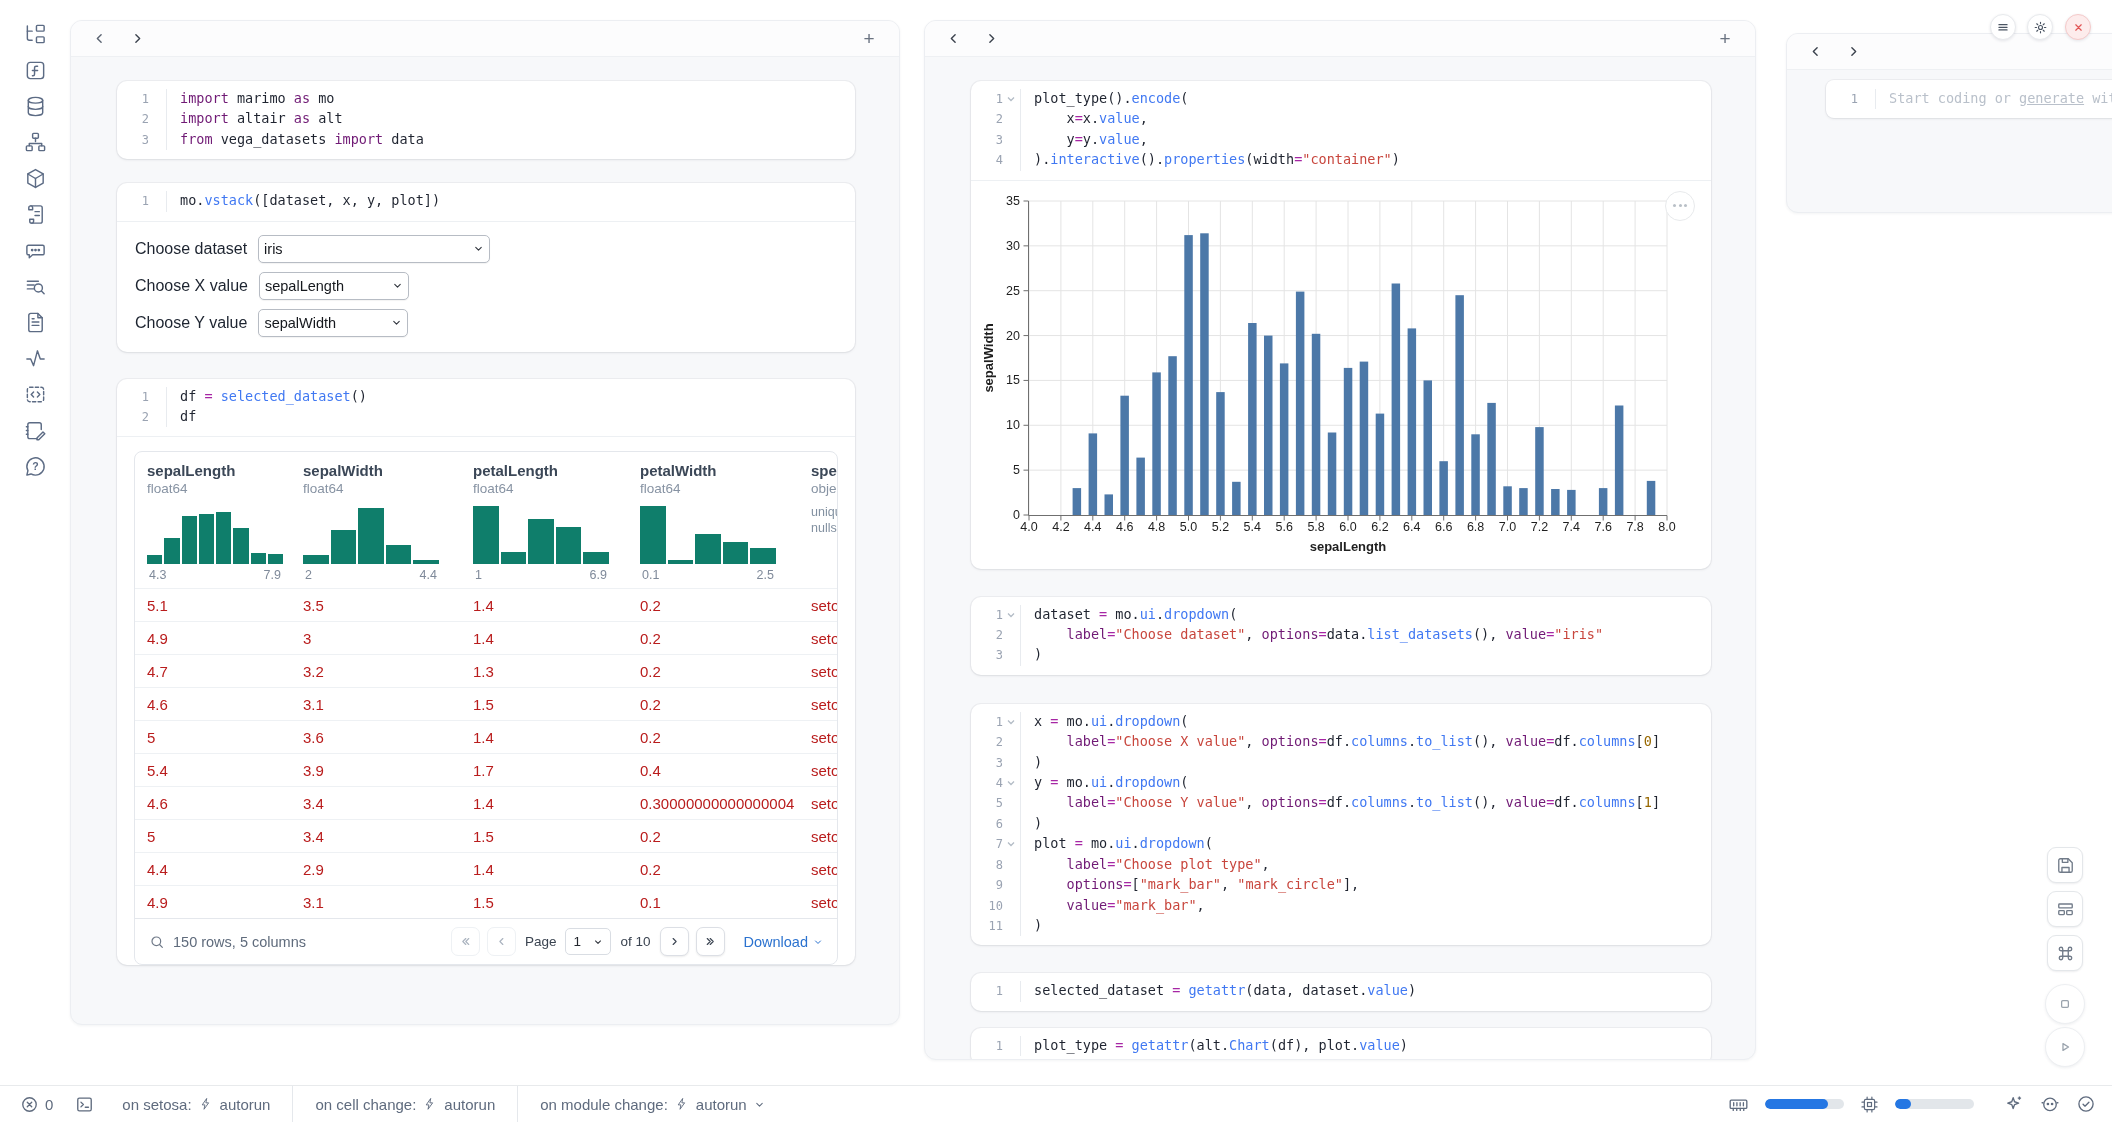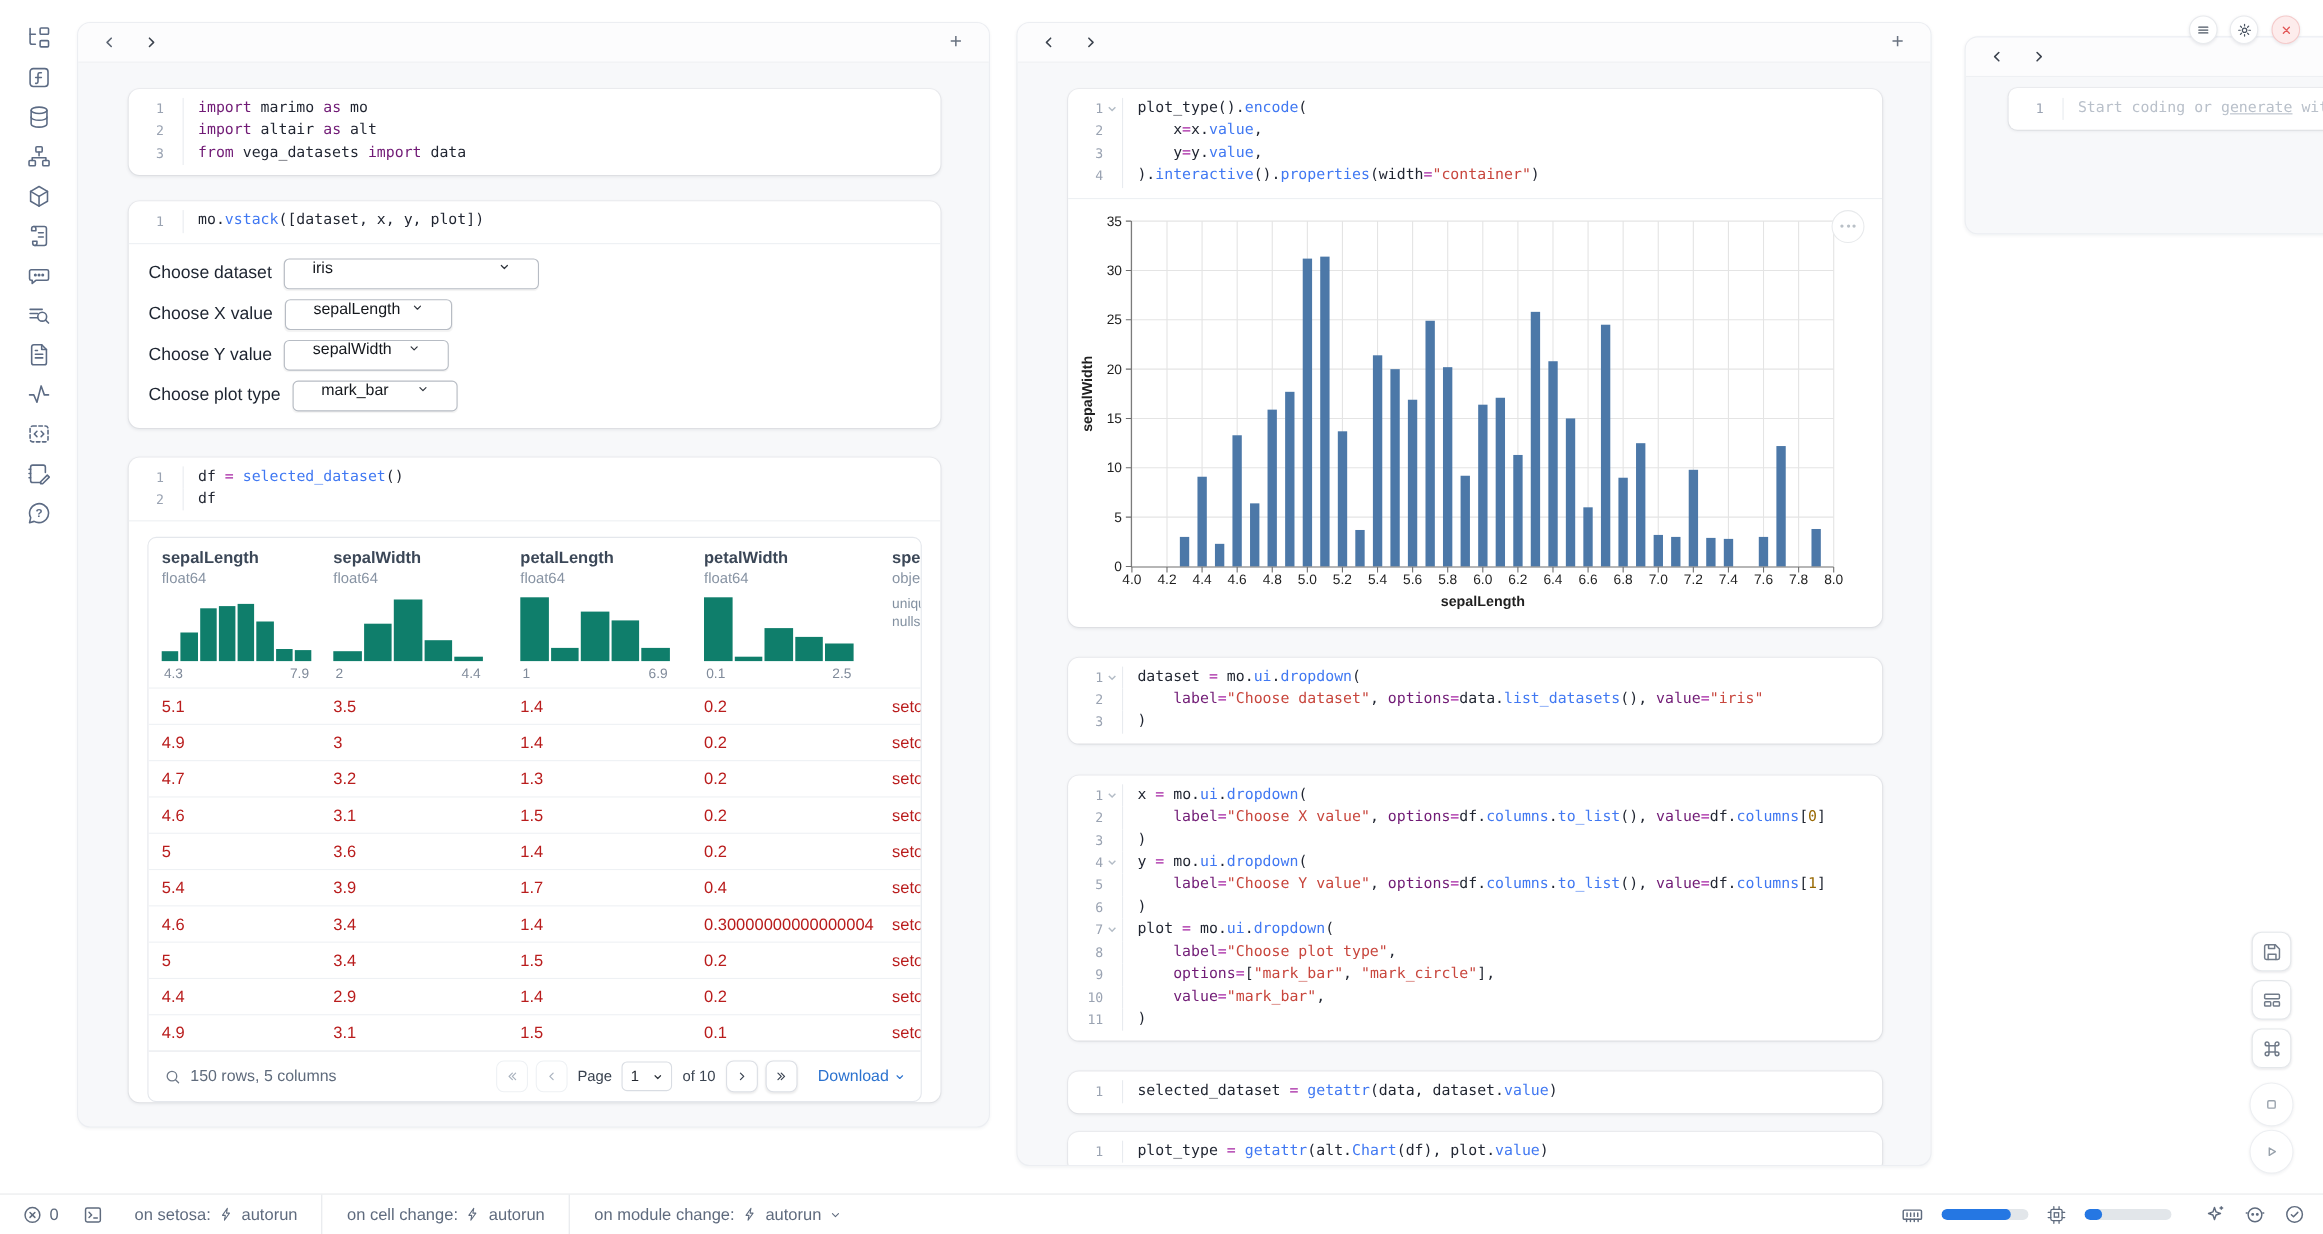--- a/index.html
+++ b/index.html
@@ -26,23 +26,23 @@
   .ln{width:32px;text-align:right;color:#9aa3b2;font-size:12px;flex:none;padding-top:1px}
   .fold{width:15px;flex:none;display:flex;align-items:center;justify-content:center}
   .ct{flex:1;border-left:1px solid #e8ebef;padding-left:13px;white-space:pre;margin-left:2px;overflow:hidden}
   .tk-k{color:#701a75}.tk-o{color:#a626a4}.tk-f{color:#4078f2}
   .tk-s{color:#c8463d}.tk-n{color:#986801}.tk-p{color:#1f2430}
   .divider{border-top:1px solid #edf0f3}
   
   .dd-out{padding:13px 0 6px 18px}
   .dd-row{display:flex;align-items:center;gap:11px;margin-bottom:9px;height:28px}
   .dd-label{font-size:16px;color:#1d2430}
-  .selectbox{display:flex;align-items:flex-start;justify-content:space-between;gap:10px;
+  .selectbox{display:flex;align-items:center;justify-content:space-between;gap:10px;
     border:1px solid #b7bcc4;border-radius:5px;background:#fff;cursor:pointer;
-    box-shadow:0 1px 1px rgba(0,0,0,.05);padding:0 25px;font-size:14.5px;color:#15181d;height:28px;min-width:150px}
+    box-shadow:0 1px 1px rgba(0,0,0,.05);padding:0 5px;font-size:14.5px;color:#15181d;height:28px;min-width:150px}
   .dd-row:first-child .selectbox{width:232px}
   
   .df-table{margin:14px 17px 16px;background:#fff;border:1px solid #e4e7ec;border-radius:8px;overflow:hidden}
   .df-grid,.df-row{display:grid;grid-template-columns:156px 170px 167px 171px minmax(0,1fr)}
   .df-hcell{padding:10px 0 0 12px;overflow:hidden}
   .col-name{font-weight:bold;font-size:15px;color:#3b4757;white-space:nowrap}
   .col-type{font-size:13.5px;color:#8793a3;margin-top:2px;white-space:nowrap}
   .hist{height:58px;margin-top:10px;display:flex;align-items:flex-end;gap:2px;width:136px}
   .hist-bar{flex:1;background:#0f7e6b}
   .minmax{display:flex;justify-content:space-between;width:136px;font-size:12.5px;color:#7f8a9a;
@@ -247,29 +247,20 @@
             <span class="sel-val">sepalLength</span>
             <span class="sel-chev"><svg width="11" height="11" viewBox="0 0 24 24" fill="none" stroke="#30353d" stroke-width="2.4" stroke-linecap="round" stroke-linejoin="round">
                 <path d="M6 9.5l6 6 6-6"></path>
               </svg></span>
           </span>
         </div>
         <div class="dd-row">
           <span class="dd-label">Choose Y value</span>
           <span class="selectbox">
             <span class="sel-val">sepalWidth</span>
-            <span class="sel-chev"><svg width="11" height="11" viewBox="0 0 24 24" fill="none" stroke="#30353d" stroke-width="2.4" stroke-linecap="round" stroke-linejoin="round">
-                <path d="M6 9.5l6 6 6-6"></path>
-              </svg></span>
-          </span>
-        </div>
-        <div class="dd-row">
-          <span class="dd-label">Choose plot type</span>
-          <span class="selectbox">
-            <span class="sel-val">mark_bar</span>
             <span class="sel-chev"><svg width="11" height="11" viewBox="0 0 24 24" fill="none" stroke="#30353d" stroke-width="2.4" stroke-linecap="round" stroke-linejoin="round">
                 <path d="M6 9.5l6 6 6-6"></path>
               </svg></span>
           </span>
         </div>
       </div>
   </div>
   <div class="cell" style="margin-top:27px">
     <div class="code" id="code-df">
         <div class="cl">

